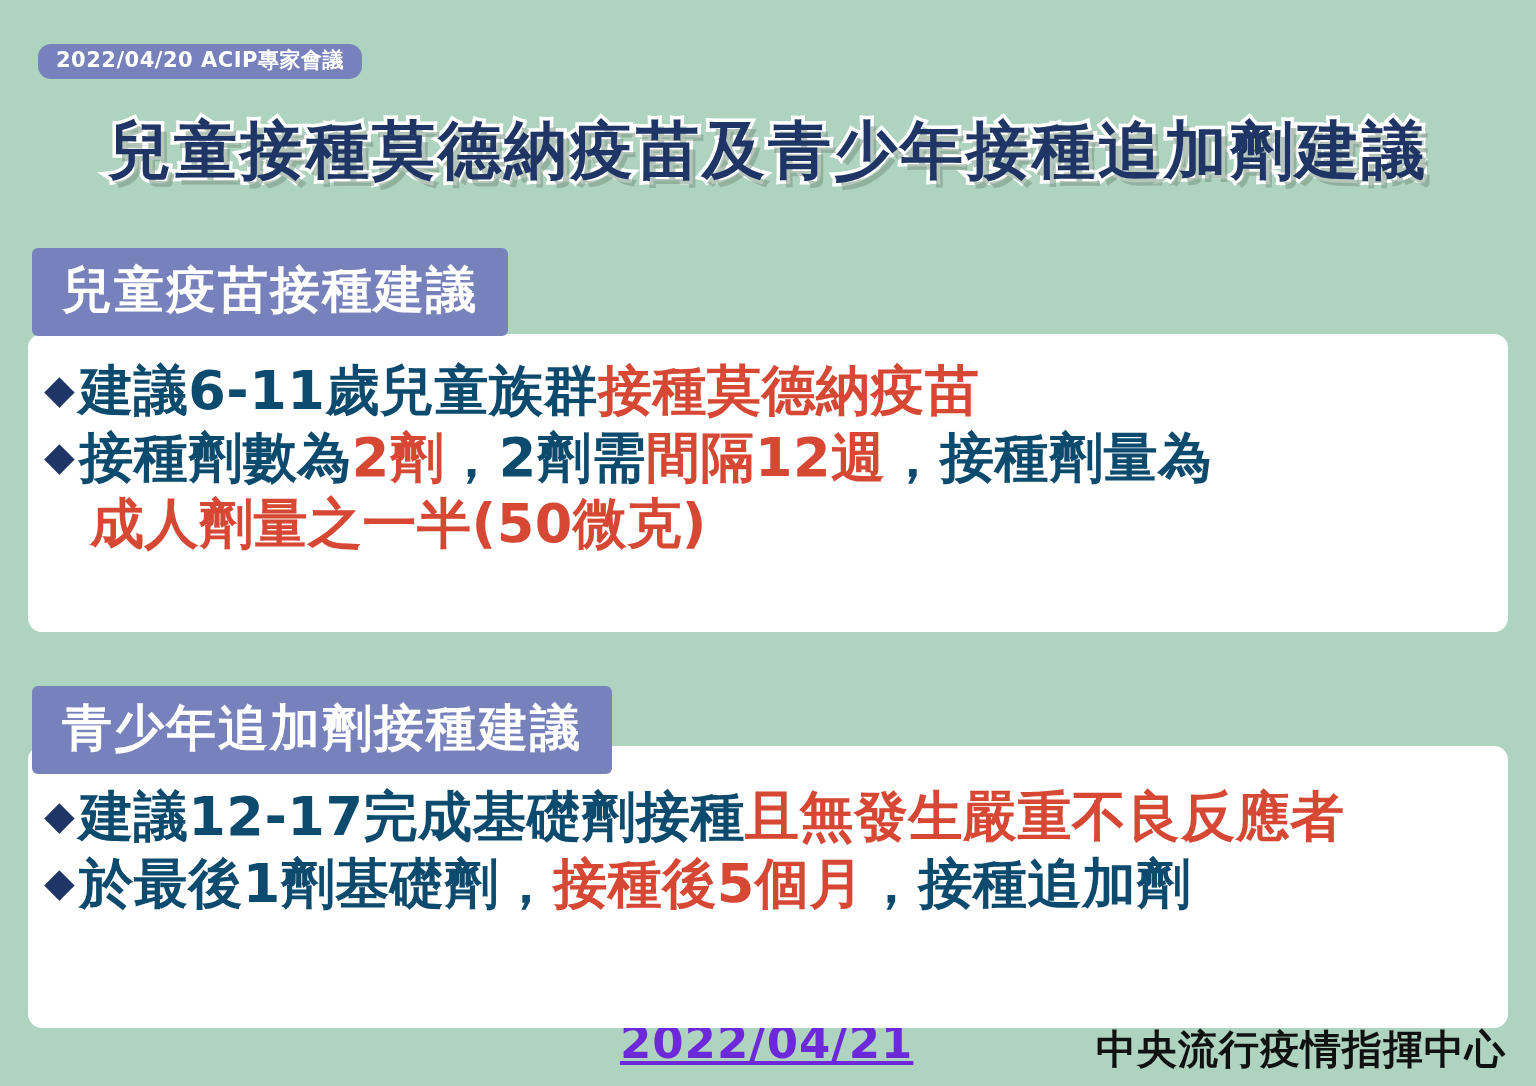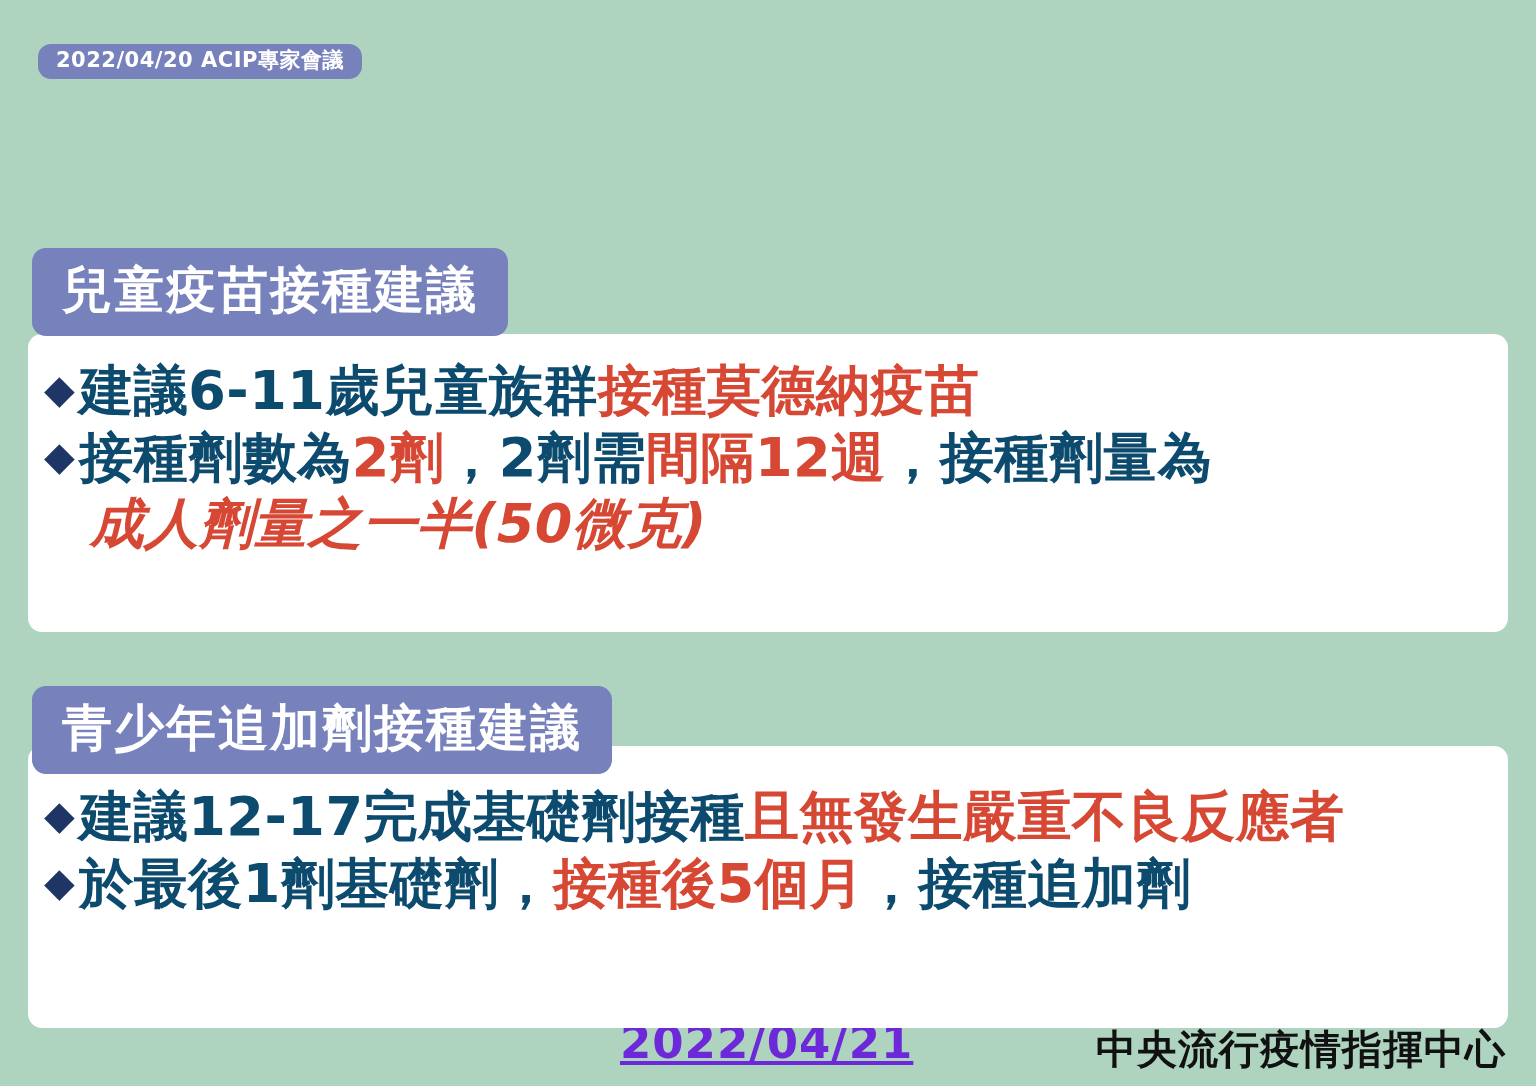--- a/index.html
+++ b/index.html
@@ -60,21 +60,21 @@
   }
   .section-1 { top: 248px; }
   .section-2 { top: 686px; }
 
   .section-badge {
     position: absolute;
     top: 0;
     left: 32px;
     background: #7781bc;
     color: #ffffff;
-    border-radius: 14px;
+    border-radius: 6px;
     font-size: 50px;
     font-weight: bold;
     letter-spacing: 2px;
     line-height: 1;
     padding: 17px 30px 21px 30px;
     white-space: nowrap;
     z-index: 3;
   }
 
   .card {
@@ -114,21 +114,21 @@
     margin-bottom: 4px;
   }
   .dia {
     color: #1f3565;
     font-size: 40px;
     vertical-align: 6px;
     margin-right: 4px;
   }
   .red { color: #d64734; }
   .blk { color: #0c4a6e; }
-  .indent { padding-left: 46px; display: inline-block; font-style: italic; }
+  .indent { padding-left: 46px; display: inline-block; }
 
   
   .footer-date {
     position: absolute;
     left: 620px;
     top: 1016px;
     font-size: 45px;
     font-weight: bold;
     color: #6d28d9;
     letter-spacing: 1px;
@@ -145,20 +145,21 @@
     font-family: Liberation Mono, monospace;
   }
 </style>
 </head>
 <body>
 
 <div class="stage">
 
   <div class="meeting-badge">2022/04/20  ACIP專家會議</div>
 
+  <div class="main-title">兒童接種莫德納疫苗及青少年接種追加劑建議</div>
 
   <div class="section section-1">
     <div class="card card-1"></div>
     <div class="section-badge">兒童疫苗接種建議</div>
     <div class="bullets bullets-1">
 
       <div class="bullet">
         <span class="dia">◆</span><span class="blk">建議6-11歲兒童族群</span><span class="red">接種莫德納疫苗</span>
       </div>
 

